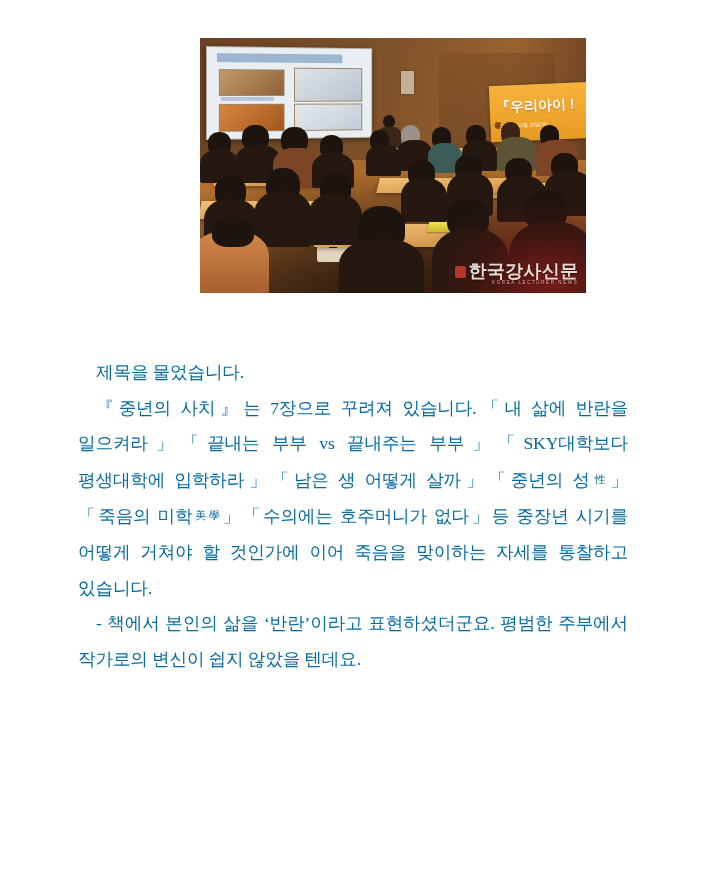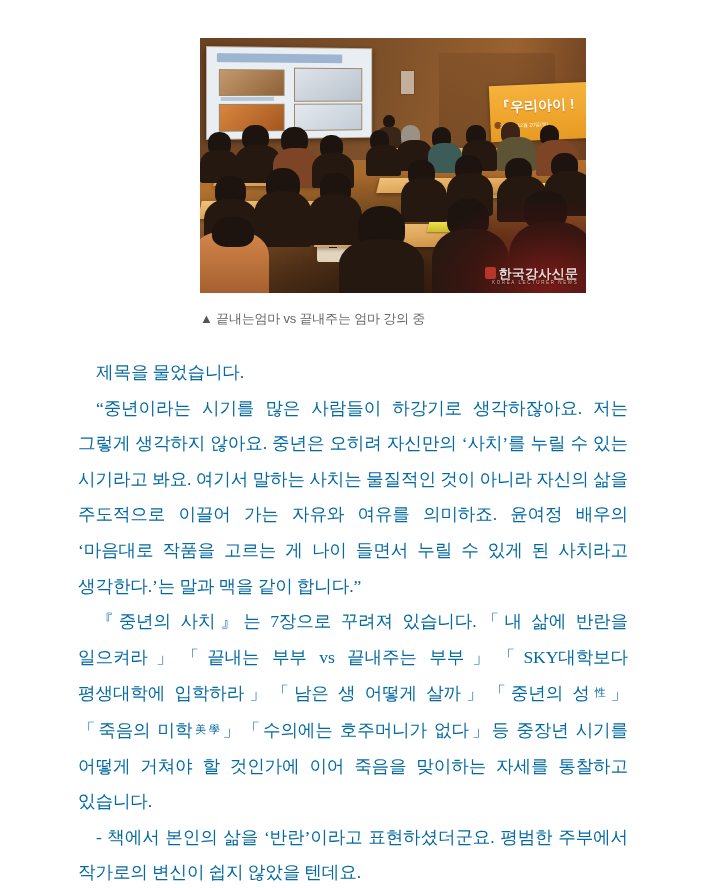--- a/index.html
+++ b/index.html
@@ -228,21 +228,21 @@
     position: absolute;
     right: 2%;
     bottom: 3%;
     font-family: "Liberation Sans", "DejaVu Sans", sans-serif;
     color: #f3e9e4;
     text-align: right;
     line-height: 1.05;
     opacity: .92;
     text-shadow: 0 1px 2px rgba(0,0,0,.6);
   }
-  .watermark .wm-main { font-size: 13px; font-weight: 700; letter-spacing: .3px; }
+  .watermark .wm-main { font-size: 18px; font-weight: 700; letter-spacing: .3px; }
   .watermark .wm-sub  { font-size: 4.5px; letter-spacing: 1.6px; color: #e3bdb4; }
   .wm-mark {
     display: inline-block;
     width: 11px; height: 12px;
     margin-right: 2px;
     vertical-align: -1px;
     background: #c0392b;
     border-radius: 2px;
   }
   .glow {
@@ -388,30 +388,25 @@
 
       <div class="glow"></div>
 
       <div class="watermark">
         <div class="wm-main"><span class="wm-mark"></span><span>한국강사신문</span></div>
         <div class="wm-sub">KOREA LECTURER NEWS</div>
       </div>
 
     </div>
 
-    <figcaption class="caption">
-      <span class="tri">▲</span>
-      <span>끝내는엄마 vs 끝내주는 엄마 강의 중</span>
-    </figcaption>
 
   </figure>
 
   <div class="article">
     <p>제목을 물었습니다.</p>
-    <p>“중년이라는 시기를 많은 사람들이 하강기로 생각하잖아요. 저는 그렇게 생각하지 않아요. 중년은 오히려 자신만의 ‘사치’를 누릴 수 있는 시기라고 봐요. 여기서 말하는 사치는 물질적인 것이 아니라 자신의 삶을 주도적으로 이끌어 가는 자유와 여유를 의미하죠. 윤여정 배우의 ‘마음대로 작품을 고르는 게 나이 들면서 누릴 수 있게 된 사치라고 생각한다.’는 말과 맥을 같이 합니다.”</p>
     <p>
       『중년의 사치』는 7장으로 꾸려져 있습니다.「내 삶에 반란을 일으켜라」「끝내는 부부 vs 끝내주는 부부」「SKY대학보다 평생대학에 입학하라」「남은 생 어떻게 살까」「중년의 성<sup class="hanja">性</sup>」「죽음의 미학<sup class="hanja">美學</sup>」「수의에는 호주머니가 없다」등 중장년 시기를 어떻게 거쳐야 할 것인가에 이어 죽음을 맞이하는 자세를 통찰하고 있습니다.
     </p>
     <p>- 책에서 본인의 삶을 ‘반란’이라고 표현하셨더군요. 평범한 주부에서 작가로의 변신이 쉽지 않았을 텐데요.</p>
 
   </div>
 
 </div>
 
 </body></html>

